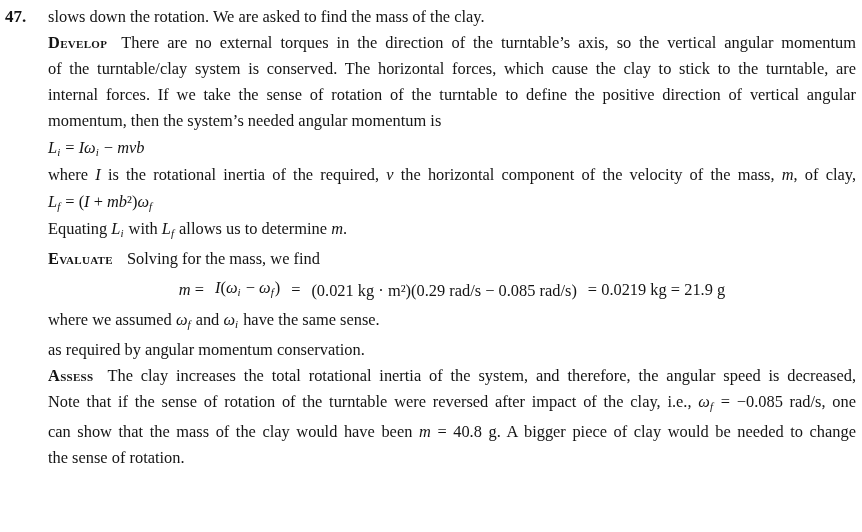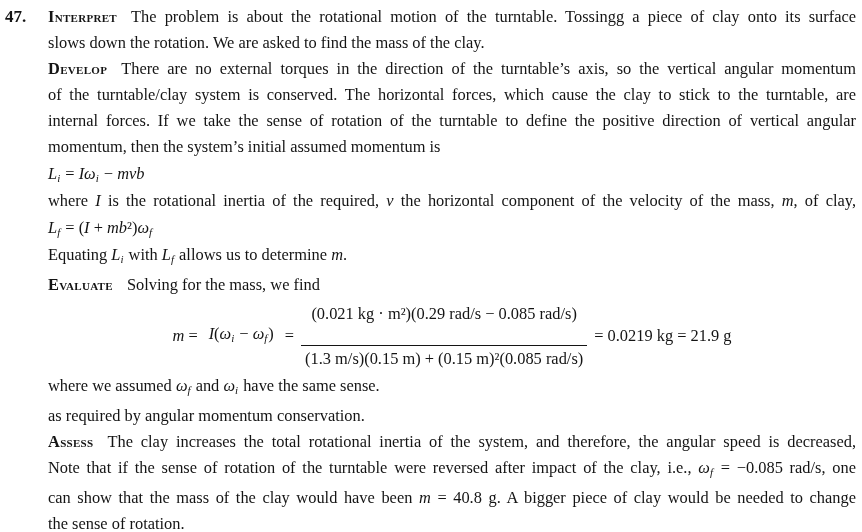--- a/index.html
+++ b/index.html
@@ -83,46 +83,44 @@
   .frac .den { border-top: 1px solid #141414; }
   .fx { white-space: nowrap; }
 </style>
 </head>
 <body>
 
 <div class="page">
   <div class="problem">
     <div class="problem-number">47.</div>
 
-    <div class="line j"><span class="seg-sc">Interpret</span><span class="seg-n">The problem is about the rotational motion of the turntable. Tossingg a piece of clay onto its surface</span></div>
     <div class="line"><span class="seg-n">slows down the rotation. We are asked to find the mass of the clay.</span></div>
 
     <div class="line j"><span class="seg-sc">Develop</span><span class="seg-n">There are no external torques in the direction of the turntable’s axis, so the vertical angular momentum</span></div>
     <div class="line j"><span class="seg-n">of the turntable/clay system is conserved. The horizontal forces, which cause the clay to stick to the turntable, are</span></div>
     <div class="line j"><span class="seg-n">internal forces. If we take the sense of rotation of the turntable to define the positive direction of vertical angular</span></div>
-    <div class="line"><span class="seg-n">momentum, then the system’s initial assumed momentum is</span></div>
+    <div class="line"><span class="seg-n">momentum, then the system’s needed angular momentum is</span></div>
 
     <div class="formula"><span class="seg-i">L</span><span class="seg-s">i</span><span class="seg-n"> = </span><span class="seg-i">Iω</span><span class="seg-s">i</span><span class="seg-n"> − </span><span class="seg-i">mvb</span></div>
 
     <div class="line j"><span class="seg-n">where </span><span class="seg-i">I</span><span class="seg-n"> is the rotational inertia of the required, </span><span class="seg-i">v</span><span class="seg-n"> the horizontal component of the velocity of the mass, </span><span class="seg-i">m</span><span class="seg-n">, of clay,</span></div>
 
     <div class="formula"><span class="seg-i">L</span><span class="seg-s">f</span><span class="seg-n"> = (</span><span class="seg-i">I</span><span class="seg-n"> + </span><span class="seg-i">mb</span><span class="seg-n">²)</span><span class="seg-i">ω</span><span class="seg-s">f</span></div>
 
     <div class="line"><span class="seg-n">Equating </span><span class="seg-i">L</span><span class="seg-s">i</span><span class="seg-n"> with </span><span class="seg-i">L</span><span class="seg-s">f</span><span class="seg-n"> allows us to determine </span><span class="seg-i">m</span><span class="seg-n">.</span></div>
     <div class="line"><span class="seg-sc">Evaluate</span><span class="seg-n">Solving for the mass, we find</span></div>
 
     <div class="formula-big">
       <span class="fx"><span class="seg-i">m</span><span class="seg-n"> =</span></span>
       <span class="frac">
         <span class="num"><span class="seg-i">I</span><span class="seg-n">(</span><span class="seg-i">ω</span><span class="seg-s">i</span><span class="seg-n"> − </span><span class="seg-i">ω</span><span class="seg-s">f</span><span class="seg-n">)</span></span>
       </span>
       <span class="fx"><span class="seg-n">=</span></span>
       <span class="frac">
         <span class="num"><span class="seg-n">(0.021 kg · m²)(0.29 rad/s − 0.085 rad/s)</span></span>
-        <span class="den"><span class="seg-n">(1.3 m/s)(0.15 m) + (0.15 m)²(0.085 rad/s)</span></span>
       </span>
       <span class="fx"><span class="seg-n">= 0.0219 kg = 21.9 g</span></span>
     </div>
 
     <div class="line"><span class="seg-n">where we assumed </span><span class="seg-i">ω</span><span class="seg-s">f</span><span class="seg-n"> and </span><span class="seg-i">ω</span><span class="seg-s">i</span><span class="seg-n"> have the same sense.</span></div>
 
     <div class="line"><span class="seg-n">as required by angular momentum conservation.</span></div>
     <div class="line j"><span class="seg-sc">Assess</span><span class="seg-n">The clay increases the total rotational inertia of the system, and therefore, the angular speed is decreased,</span></div>
     <div class="line j"><span class="seg-n">Note that if the sense of rotation of the turntable were reversed after impact of the clay, i.e., </span><span class="seg-i">ω</span><span class="seg-s">f</span><span class="seg-n"> = −0.085 rad/s, one</span></div>
     <div class="line j"><span class="seg-n">can show that the mass of the clay would have been </span><span class="seg-i">m</span><span class="seg-n"> = 40.8 g. A bigger piece of clay would be needed to change</span></div>

